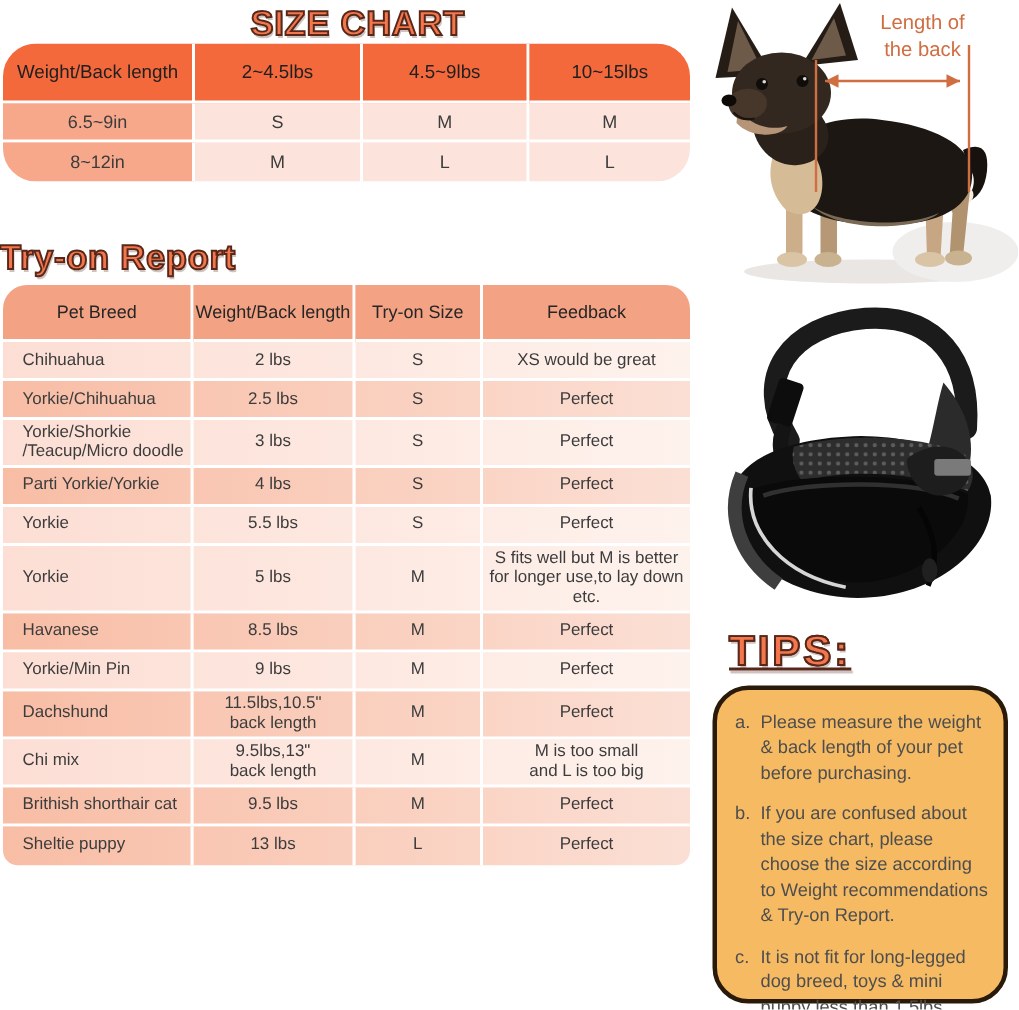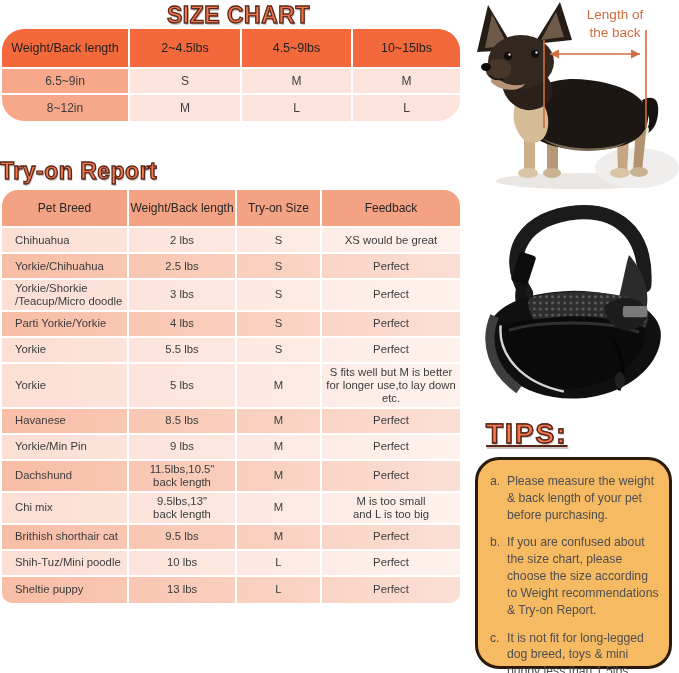--- a/index.html
+++ b/index.html
@@ -184,26 +184,20 @@
           <td>M</td>
           <td class="pre">M is too small
 and L is too big</td>
         </tr>
         <tr class="dark">
           <td class="breed pre">Brithish shorthair cat</td>
           <td class="pre">9.5 lbs</td>
           <td>M</td>
           <td class="pre">Perfect</td>
         </tr>
-        <tr class="light">
-          <td class="breed pre">Shih-Tuz/Mini poodle</td>
-          <td class="pre">10 lbs</td>
-          <td>L</td>
-          <td class="pre">Perfect</td>
-        </tr>
         <tr class="dark">
           <td class="breed pre">Sheltie puppy</td>
           <td class="pre">13 lbs</td>
           <td>L</td>
           <td class="pre">Perfect</td>
         </tr>
       </tbody>
     </table>
   </div>
 

